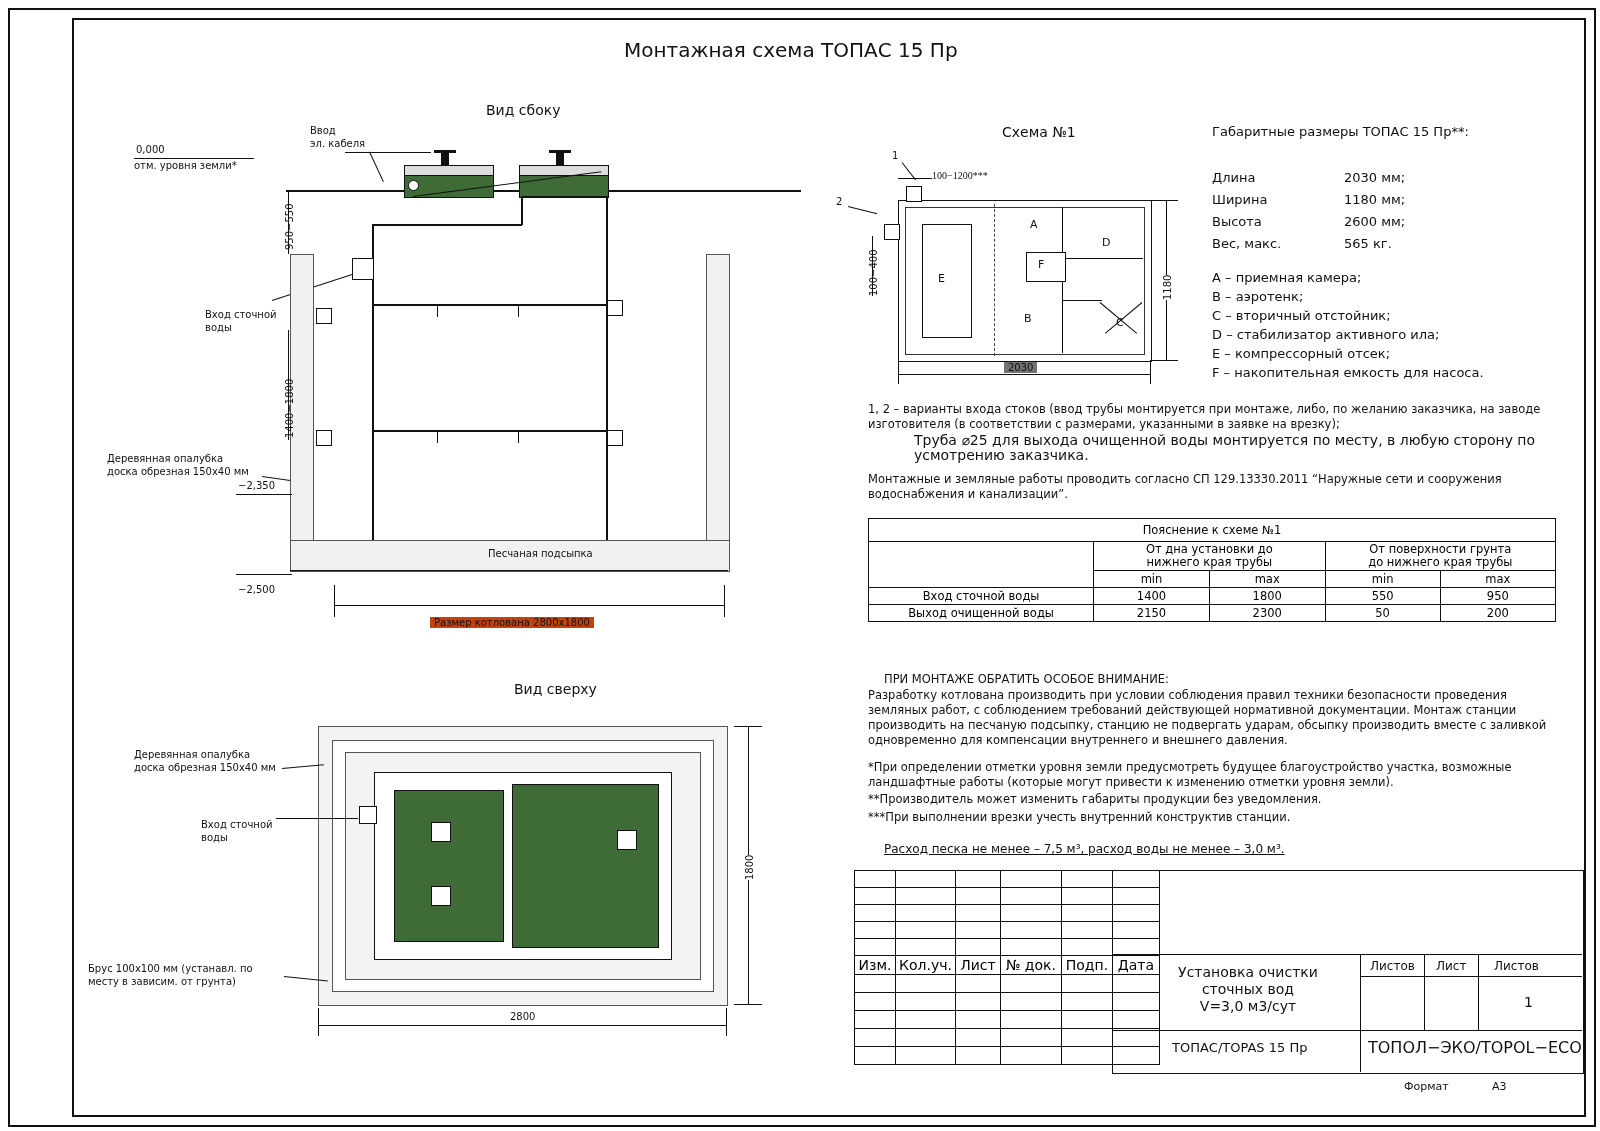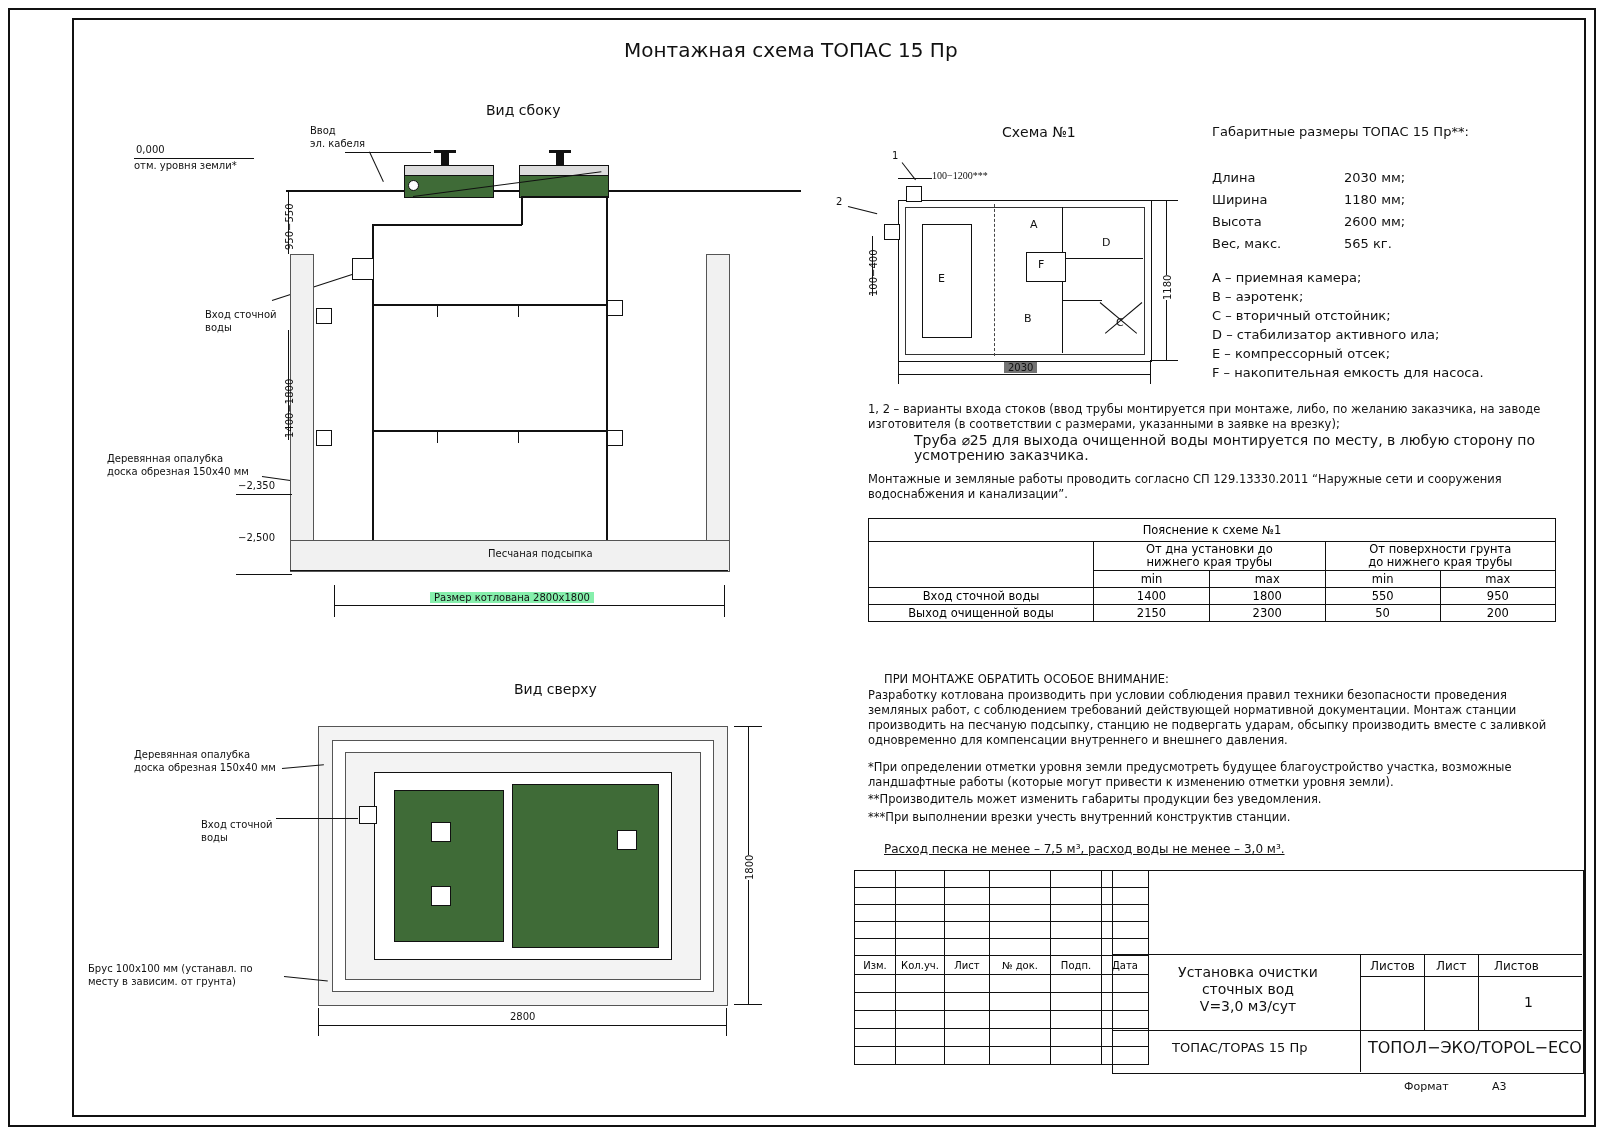--- a/index.html
+++ b/index.html
@@ -85,32 +85,32 @@
 
   <div class="grayfill" style="left:290px;top:254px;width:22px;height:300px;background:#f1f1f1;"></div>
   <div class="grayfill" style="left:706px;top:254px;width:22px;height:300px;background:#f1f1f1;"></div>
   <div class="grayfill" style="left:290px;top:540px;width:438px;height:30px;background:#f1f1f1;"></div>
   <div class="txt xs" style="left:488px;top:548px;">Песчаная подсыпка</div>
 
   <div class="ln" style="left:290px;top:570px;width:438px;height:1px;"></div>
 
   <div class="txt xs" style="left:238px;top:480px;">−2,350</div>
   <div class="ln" style="left:236px;top:494px;width:56px;height:1px;"></div>
-  <div class="txt xs" style="left:238px;top:532px;text-align:right;">−2,500</div>
+  <div class="txt xs" style="left:238px;top:584px;text-align:right;">−2,500</div>
   <div class="ln" style="left:236px;top:574px;width:56px;height:1px;"></div>
 
   <div class="dimv" style="left:288px;top:192px;height:62px;"></div>
   <div class="vtxt xs" style="left:284px;top:250px;">950−550</div>
   <div class="dimv" style="left:288px;top:330px;height:110px;"></div>
   <div class="vtxt xs" style="left:284px;top:438px;">1400−1800</div>
 
   <div class="dim" style="left:334px;top:605px;width:390px;"></div>
   <div class="dimv" style="left:334px;top:585px;height:32px;"></div>
   <div class="dimv" style="left:724px;top:585px;height:32px;"></div>
-  <div class="txt xs" style="left:430px;top:592px;background:#86efac;padding:0 4px;">Размер котлована 2800х1800</div>
+  <div class="txt xs" style="left:430px;top:617px;background:#c2410c;padding:0 4px;">Размер котлована 2800х1800</div>
 
   <div class="txt" style="left:514px;top:681px;font-size:14px;">Вид сверху</div>
 
   <div class="grayfill" style="left:318px;top:726px;width:408px;height:278px;background:#f3f3f3;"></div>
   <div class="grayfill" style="left:332px;top:740px;width:380px;height:250px;background:#ffffff;"></div>
   <div class="grayfill" style="left:345px;top:752px;width:354px;height:226px;background:#f3f3f3;"></div>
   <div class="white" style="left:374px;top:772px;width:296px;height:186px;"></div>
 
   <div class="green" style="left:394px;top:790px;width:108px;height:150px;"></div>
   <div class="green" style="left:512px;top:784px;width:145px;height:162px;"></div>
@@ -239,21 +239,21 @@
   </tbody>
     </table>
 
   <div class="txt xs" style="left:884px;top:672px;font-size:11.5px;">ПРИ МОНТАЖЕ ОБРАТИТЬ ОСОБОЕ ВНИМАНИЕ:</div>
   <div class="txt xs" style="left:868px;top:688px;width:690px;white-space:normal;line-height:15px;font-size:11.5px;">   Разработку котлована производить при условии соблюдения правил техники безопасности проведения земляных работ, с соблюдением требований действующей нормативной документации. Монтаж станции производить на песчаную подсыпку, станцию не подвергать ударам, обсыпку производить вместе с заливкой одновременно для компенсации внутреннего и внешнего давления.</div>
   <div class="txt xs" style="left:868px;top:792px;width:690px;white-space:normal;line-height:15px;font-size:11.5px;">   **Производитель может изменить габариты продукции без уведомления.</div>
   <div class="txt xs" style="left:868px;top:760px;width:690px;white-space:normal;line-height:15px;font-size:11.5px;">   *При определении отметки уровня земли предусмотреть будущее благоустройство участка, возможные ландшафтные работы (которые могут привести к изменению отметки уровня земли).</div>
   <div class="txt xs" style="left:868px;top:810px;width:690px;white-space:normal;line-height:15px;font-size:11.5px;">   ***При выполнении врезки учесть внутренний конструктив станции.</div>
   <div class="txt xs" style="left:884px;top:842px;font-size:12px;"><u class="ul">Расход песка не менее – 7,5 м³, расход воды не менее – 3,0 м³.</u></div>
 
-  <table class="t" style="left:854px;top:870px;font-size:10px;">
+  <table class="t" style="left:854px;top:870px;font-size:14px;">
     <tbody>
         <tr>
       <td style="width:34px;height:14px;"></td>
       <td style="width:42px;"></td>
       <td style="width:38px;"></td>
       <td style="width:54px;"></td>
       <td style="width:44px;"></td>
       <td style="width:40px;"></td>
     </tr>
     <tr>

